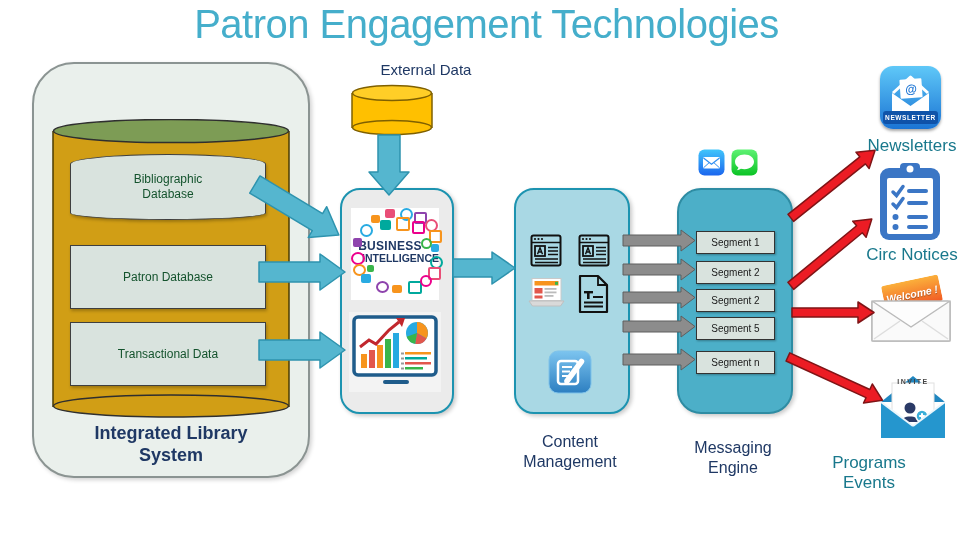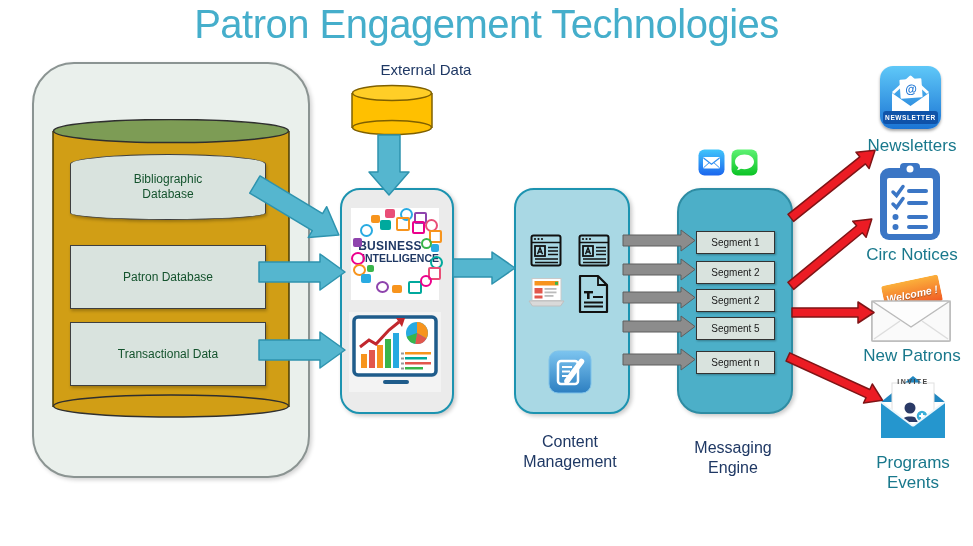--- a/index.html
+++ b/index.html
@@ -74,20 +74,21 @@
     </svg>
     <div class="dbbox cyl" style="left:36px;top:90px;height:64px">
       <span class="dbtext-narrow">Bibliographic Database</span>
     </div>
     <div class="dbbox" style="left:36px;top:181px;height:62px">
       <span>Patron Database</span>
     </div>
     <div class="dbbox" style="left:36px;top:258px;height:62px">
       <span>Transactional Data</span>
     </div>
+    <div class="ils-label">Integrated Library System</div>
   </div>
 
   <div class="ext-label">External Data</div>
   <svg class="abs" style="left:351px;top:84px" width="82" height="52">
     <rect x="1" y="9" width="80" height="35" fill="#FFC000"></rect>
     <line x1="1" y1="9" x2="1" y2="44" stroke="#7f6000" stroke-width="1.5"></line>
     <line x1="81" y1="9" x2="81" y2="44" stroke="#7f6000" stroke-width="1.5"></line>
     <ellipse cx="41" cy="43.5" rx="39.5" ry="7" fill="#FFC000" stroke="#7f6000" stroke-width="1.5"></ellipse>
     <ellipse cx="41" cy="9" rx="39.5" ry="7.5" fill="#FFCE27" stroke="#7f6000" stroke-width="1.5"></ellipse>
   </svg>
@@ -285,38 +286,37 @@
 
   <div class="welcome">
     <div class="card">Welcome !</div>
     <svg class="abs" style="left:0;top:14px" width="86" height="52">
       <rect x="4" y="8" width="78" height="40" rx="2" fill="#fdfdfd" stroke="#b9b9b9" stroke-width="1.5"></rect>
       <path d="M4,8 L43,34 L82,8 L82,48 L4,48 Z" fill="#fafafa" stroke="#bbb" stroke-width="1.5" stroke-linejoin="round"></path>
       <line x1="6" y1="46" x2="32" y2="28" stroke="#ddd" stroke-width="1.5"></line>
       <line x1="80" y1="46" x2="54" y2="28" stroke="#ddd" stroke-width="1.5"></line>
     </svg>
   </div>
-  <div class="olabel" style="left:852px;top:346px">New Patrons</div>
 
   <div class="abs" style="left:877px;top:372px;width:72px;height:80px">
     <svg class="abs" style="left:0;top:0" width="72" height="80">
       <polygon points="4,30 36,4 68,30" fill="#1F86C0"></polygon>
       <rect x="15" y="11" width="42" height="47" fill="#fff" stroke="#e0e0e0"></rect>
       <circle cx="33" cy="36" r="5.5" fill="#2A3A66"></circle>
       <path d="M24,50 C24,42.5 42,42.5 42,50 Z" fill="#2A3A66"></path>
       <circle cx="45" cy="44" r="6" fill="#3BAFD9" stroke="#fff" stroke-width="1.5"></circle>
       <rect x="42.2" y="43" width="5.6" height="2" fill="#fff"></rect>
       <rect x="44" y="41.2" width="2" height="5.6" fill="#fff"></rect>
       <path d="M4,30 L36,54 L68,30 L68,66 L4,66 Z" fill="#2596CE"></path>
       <line x1="4" y1="30" x2="36" y2="54" stroke="#eaf6fc" stroke-width="2"></line>
       <line x1="68" y1="30" x2="36" y2="54" stroke="#eaf6fc" stroke-width="2"></line>
     </svg>
     <div class="badge-invite">INVITE</div>
   </div>
-  <div class="olabel" style="left:853px;top:453px">Programs Events</div>
+  <div class="olabel" style="left:809px;top:453px">Programs Events</div>
 
 <svg width="100" height="38" style="position: absolute; left: 254px; top: 165px; transform: rotate(31deg); transform-origin: 0px 19px; overflow: visible;">
       <polygon points="1,9 74,9 74,1 99,19 74,37 74,29 1,29" fill="#55B6CF" stroke="#2E93AE" stroke-width="1.5" stroke-linejoin="round"></polygon>
     </svg>
     <svg width="88" height="38" style="position: absolute; left: 258px; top: 253px; transform: rotate(0deg); transform-origin: 0px 19px; overflow: visible;">
       <polygon points="1,9 62,9 62,1 87,19 62,37 62,29 1,29" fill="#55B6CF" stroke="#2E93AE" stroke-width="1.5" stroke-linejoin="round"></polygon>
     </svg>
     <svg width="88" height="38" style="position: absolute; left: 258px; top: 331px; transform: rotate(0deg); transform-origin: 0px 19px; overflow: visible;">
       <polygon points="1,9 62,9 62,1 87,19 62,37 62,29 1,29" fill="#55B6CF" stroke="#2E93AE" stroke-width="1.5" stroke-linejoin="round"></polygon>
     </svg>

